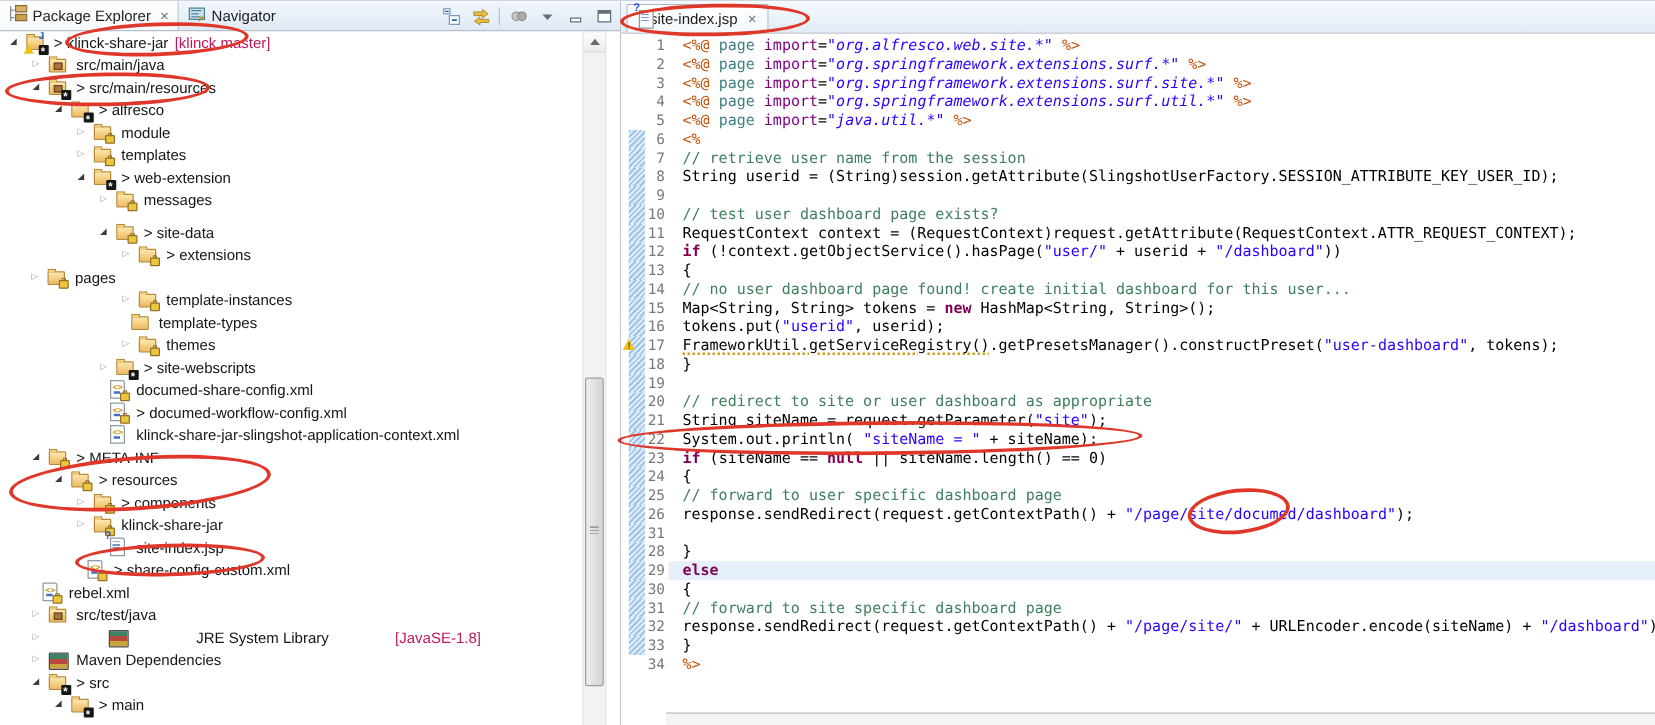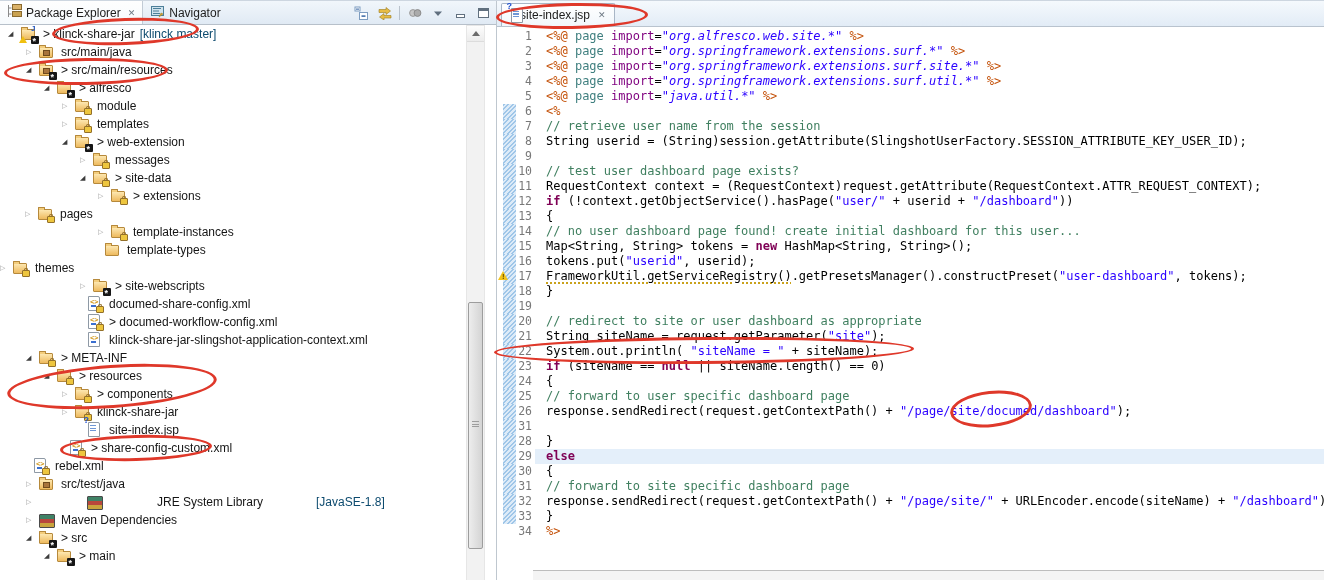--- a/index.html
+++ b/index.html
@@ -18,21 +18,21 @@
   .tbi{display:flex;align-items:center;justify-content:center;width:17px;height:17px;}
   .tbi.sep{width:1px;height:14px;background:#b9c2cc;}
 
   
   #tree{position:absolute;left:0;top:24px;width:462px;bottom:0;overflow:hidden;font-size:12px;color:#151515;}
   .tr{height:18px;display:flex;align-items:center;white-space:nowrap;}
   .arrow{width:13px;flex:none;font-size:7px;line-height:18px;}
   .arrow.exp{color:#3c3c3c;}
   .arrow.col{color:#9a9a9a;}
   .fsp{width:7px;flex:none;}
-  .note{color:#0c4a6e;padding-left:5px;}
+  .note{color:#be185d;padding-left:5px;}
   .lbl{padding-left:1px;}
 
   
   .ic{width:16px;height:16px;margin-right:5px;position:relative;flex:none;}
   .ic i{position:absolute;display:block;font-style:normal;}
   .i-fold{left:0;top:3px;width:12px;height:9px;background:linear-gradient(#fde7b0,#eeba5e);border:1px solid #b6893b;border-radius:1px;}
   .i-fold::before{content:"";position:absolute;left:-1px;top:-3px;width:5px;height:2px;background:#f3cd7c;border:1px solid #b6893b;border-bottom:none;border-radius:1px 1px 0 0;}
   .i-pkg{left:4px;top:6px;width:5px;height:4px;background:#a8743c;border:1px solid #6e4a1e;}
   .i-jl::after{content:"J";position:absolute;left:10px;top:-2px;font:bold 8px "Liberation Sans",sans-serif;color:#2255bb;}
   .i-bstar{right:-2px;bottom:-2px;width:8px;height:8px;background:#161616;border-radius:1px;}
@@ -210,21 +210,21 @@
           <span class="lbl">&gt; web-extension</span>
         </div>
         <div class="tr" style="padding-left: 80px;">
           <span class="arrow col">▷</span>
           <span class="ic">
             <i class="i-fold"></i>
             <i class="i-block"></i>
           </span>
           <span class="lbl">messages</span>
         </div>
-        <div class="tr" style="padding-left: 80px;">
+        <div class="tr" style="padding-left: 80px; margin-top: 8px;">
           <span class="arrow exp">◢</span>
           <span class="ic">
             <i class="i-fold"></i>
             <i class="i-block"></i>
           </span>
           <span class="lbl">&gt; site-data</span>
         </div>
         <div class="tr" style="padding-left: 98px;">
           <span class="arrow col">▷</span>
           <span class="ic">
@@ -249,21 +249,21 @@
           </span>
           <span class="lbl">template-instances</span>
         </div>
         <div class="tr" style="padding-left: 98px;">
           <span class="fsp"></span>
           <span class="ic">
             <i class="i-fold"></i>
           </span>
           <span class="lbl">template-types</span>
         </div>
-        <div class="tr" style="">
+        <div class="tr" style="padding-left: 98px;">
           <span class="arrow col">▷</span>
           <span class="ic">
             <i class="i-fold"></i>
             <i class="i-block"></i>
           </span>
           <span class="lbl">themes</span>
         </div>
         <div class="tr" style="padding-left: 80px;">
           <span class="arrow col">▷</span>
           <span class="ic">

